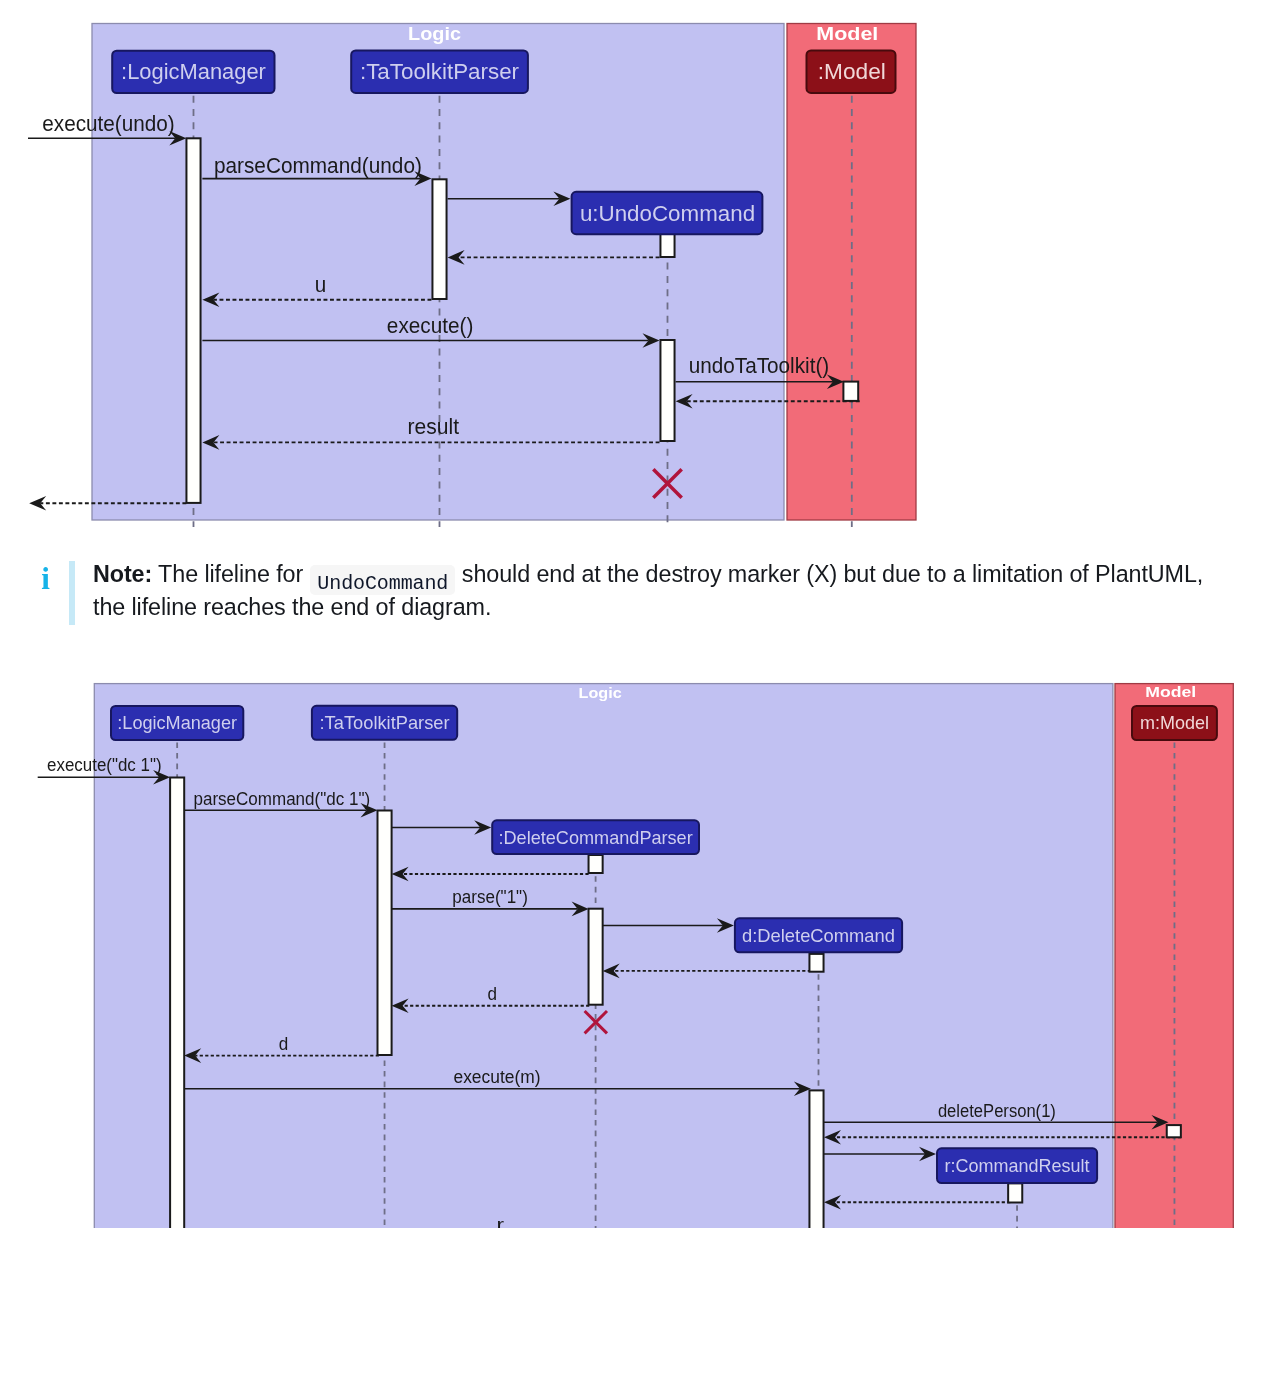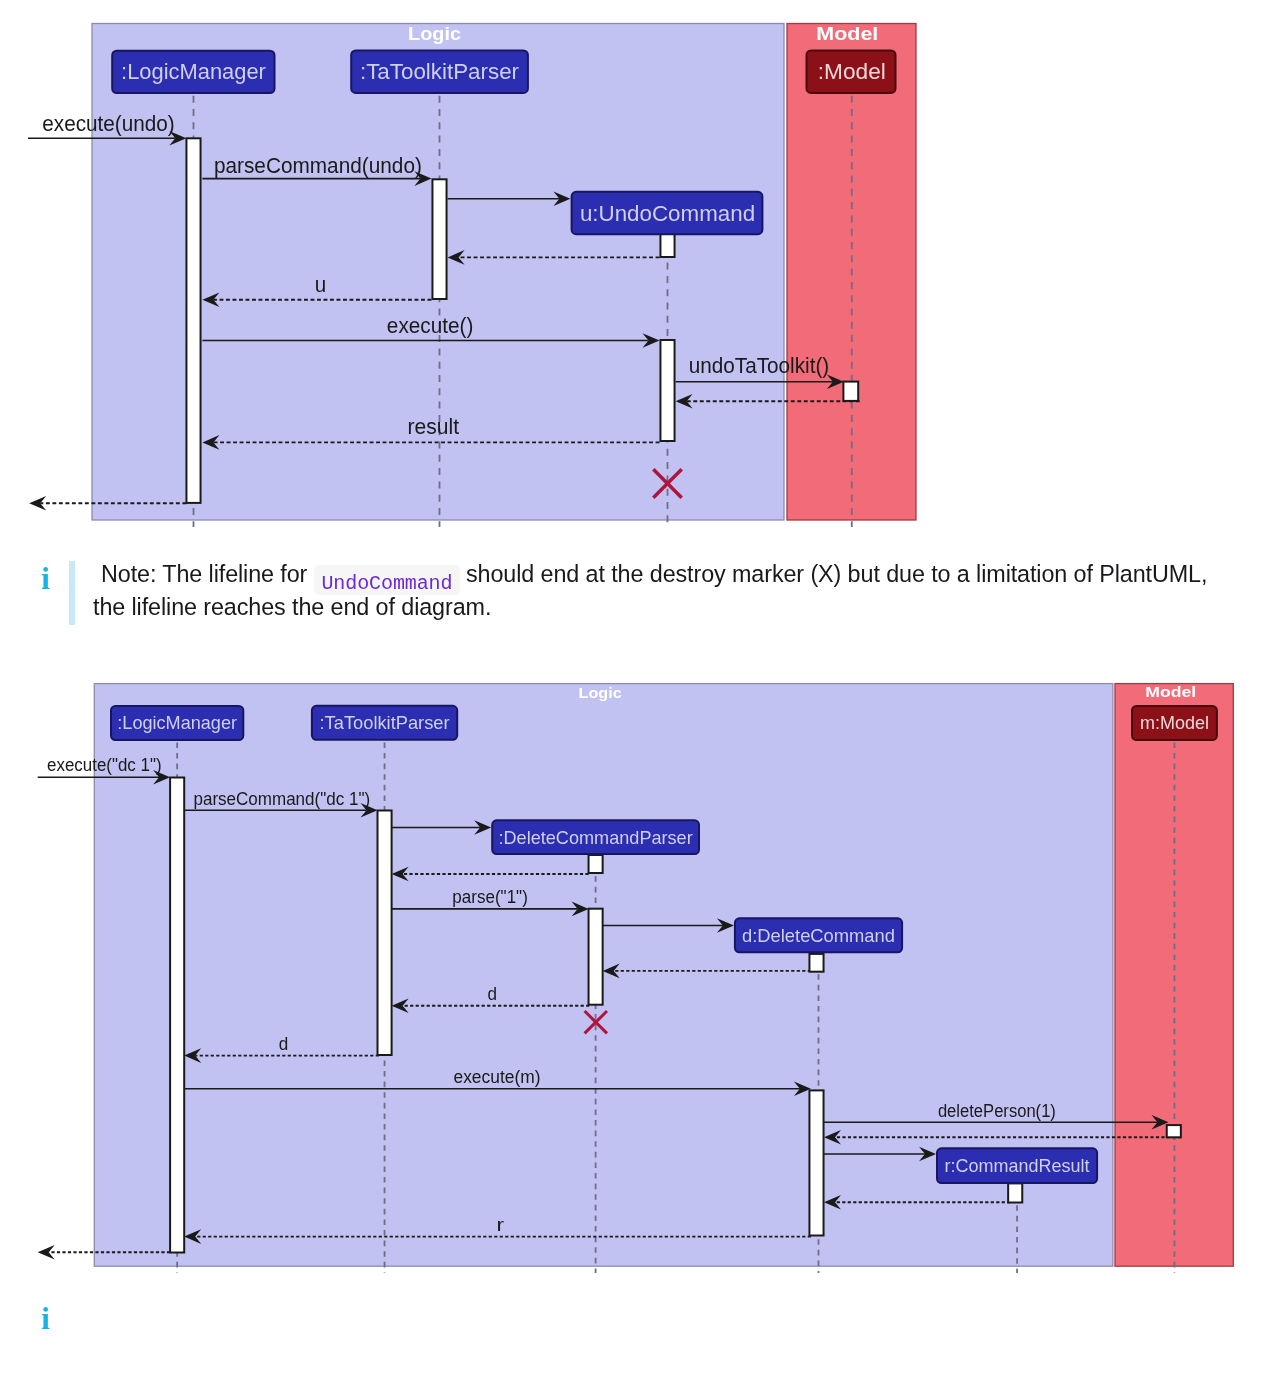--- a/index.html
+++ b/index.html
@@ -1,32 +1,32 @@
 <!DOCTYPE html>
 <html><head>
 <meta charset="utf-8">
 <title>Sequence Diagrams</title>
 <style>
   html,body{margin:0;padding:0;background:#fff;}
   body{width:1270px;height:1388px;font-family:"Liberation Sans",sans-serif;
        -webkit-font-smoothing:antialiased;}
-  #page{position:relative;width:1270px;height:1388px;overflow:hidden;}
+  #page{position:relative;width:1270px;height:1228px;overflow:hidden;}
   .diagram{position:absolute;left:0;top:0;}
   svg{display:block;overflow:visible;}
   .note{position:absolute;}
   .note-icon{position:absolute;left:-56.5px;top:3.5px;width:18px;text-align:center;
      font-family:"Liberation Serif",serif;font-style:normal;font-weight:bold;
      font-size:31px;line-height:31px;color:#16B3E8;}
   .note-bar{position:absolute;left:-23.6px;top:1.5px;width:5.6px;height:100%;
      background:#C6E9F7;}
   .note-body{font-size:23.35px;line-height:31.3px;color:#16191e;
      letter-spacing:-0.1px;}
-  .note-body b{font-weight:normal;margin-left:8px;}
+  .note-body b{font-weight:bold;}
   .note-body code{font-family:"Liberation Mono",monospace;font-size:20px;
-     color:#6d28d9;background:#F6F6F6;padding:7px 7.2px 0px 7.8px;border-radius:5px;
+     color:#0f172a;background:#F6F6F6;padding:7px 7.2px 0px 7.8px;border-radius:5px;
      position:relative;top:7px;}
   .gtitle{font-weight:bold;
      font-family:"Liberation Sans",sans-serif;}
   .ptext{font-family:"Liberation Sans",sans-serif;}
   .mlabel{font-family:"Liberation Sans",sans-serif;}
 </style>
 </head>
 <body>
 
 <div id="page">

